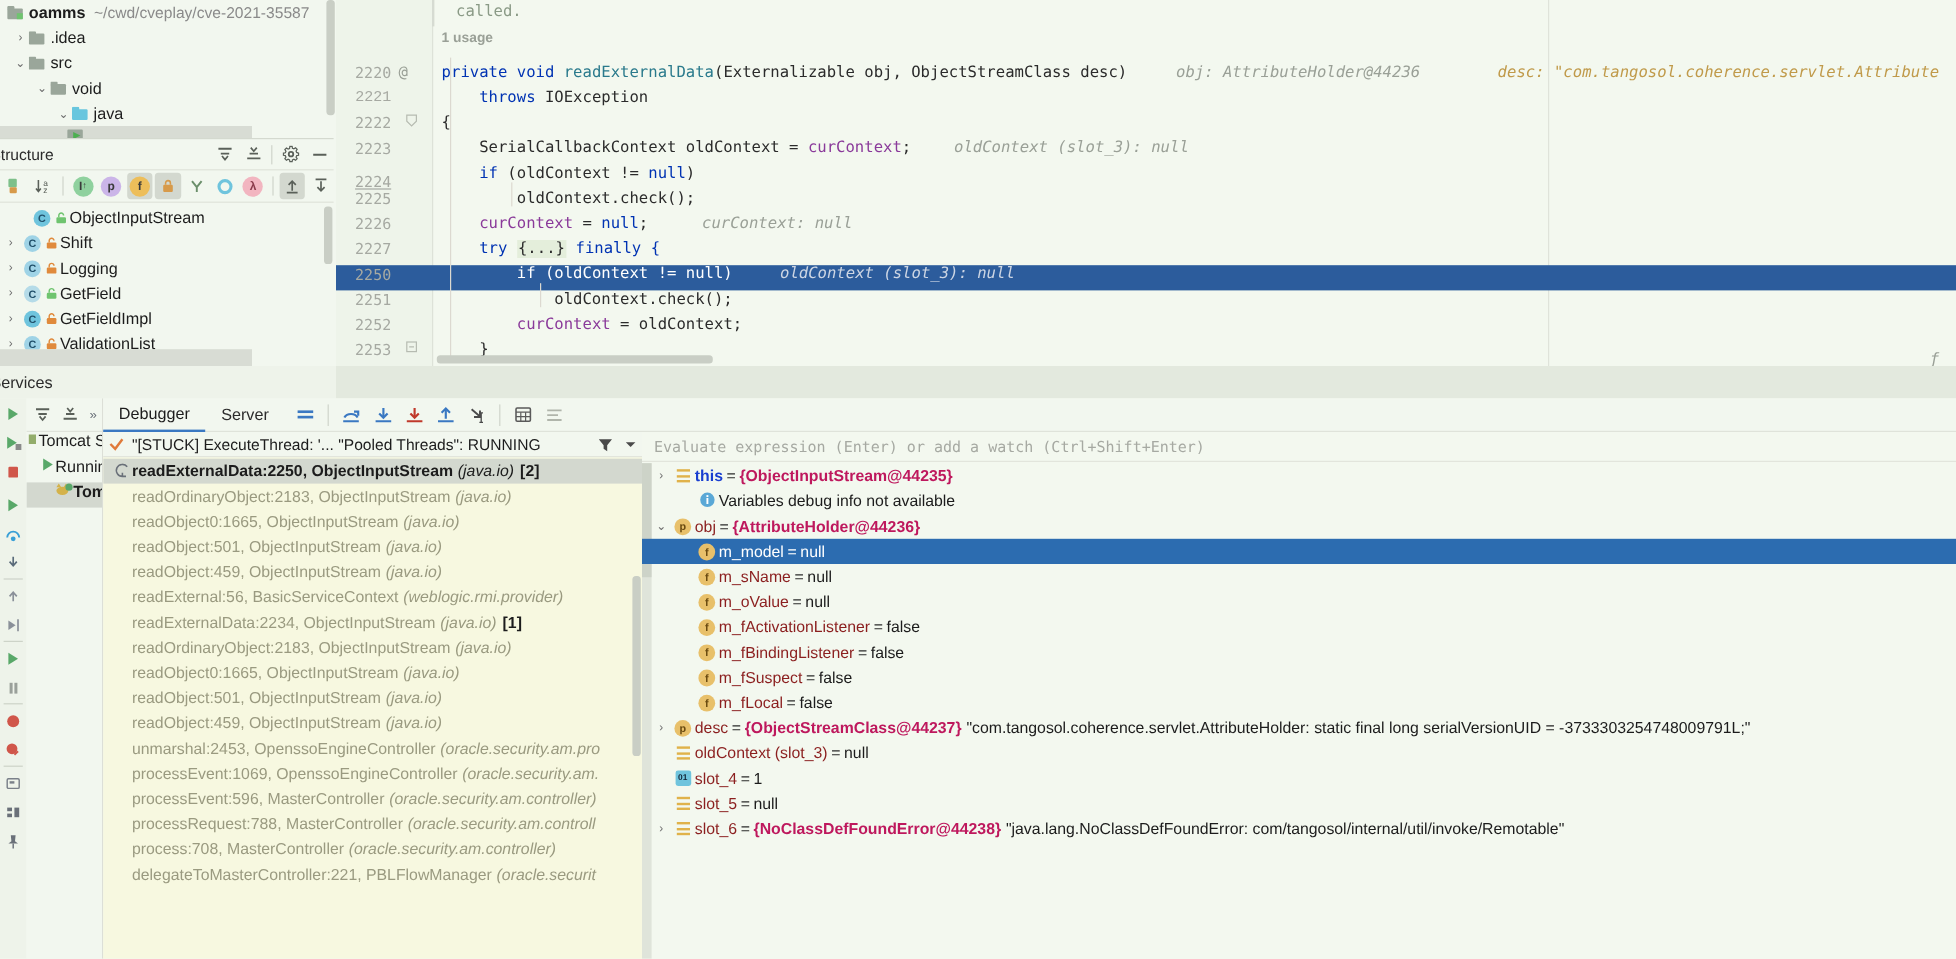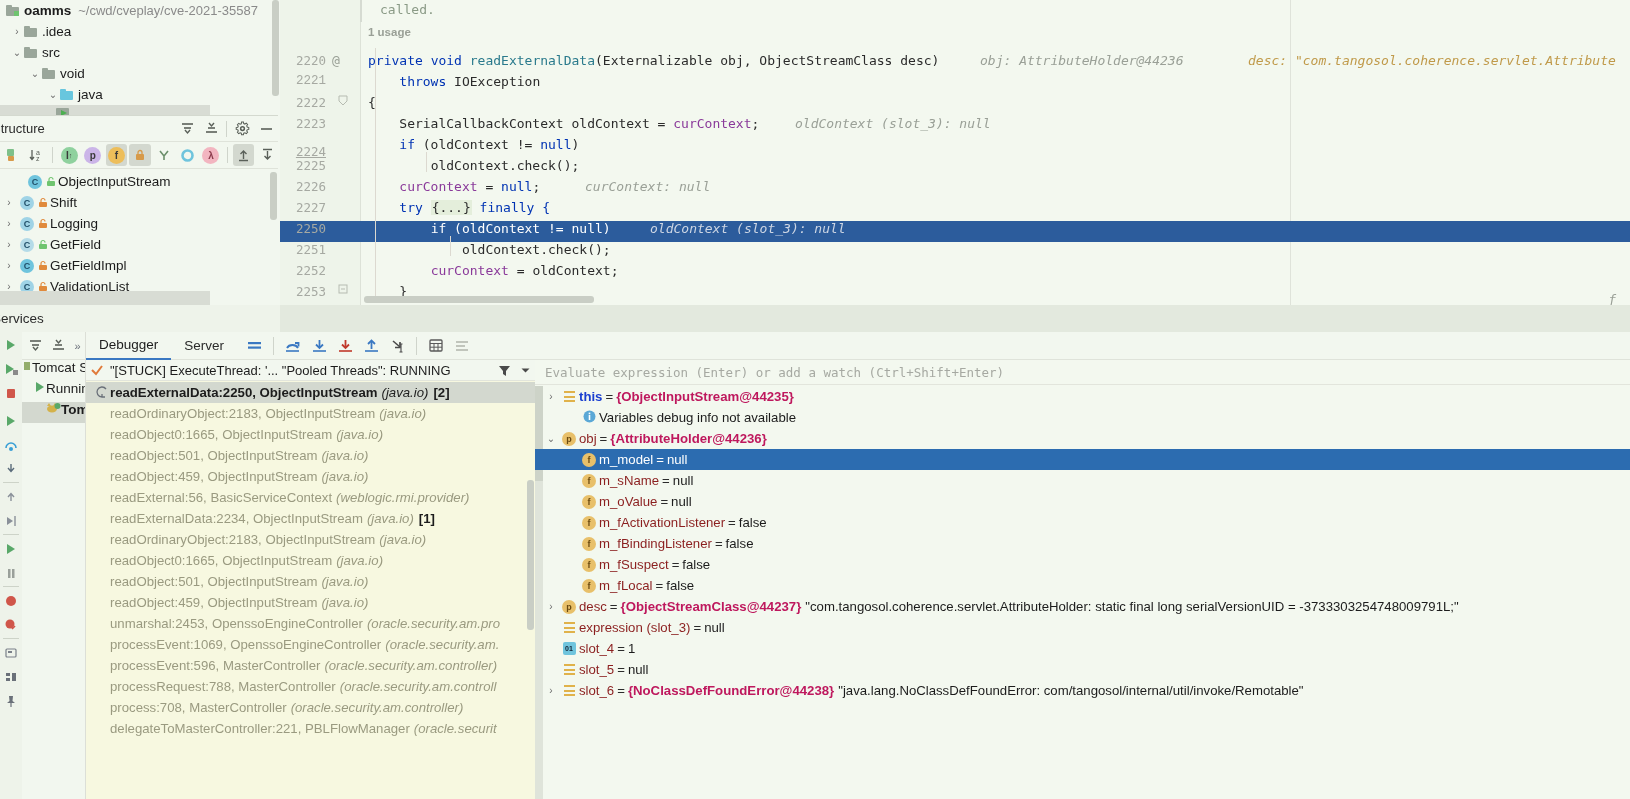--- a/index.html
+++ b/index.html
@@ -922,21 +922,21 @@
         </div>
         <div class="v-row" style="padding-left: 8px;">
           <span class="v-arrow"></span>
           <span class="v-ico">
             <span class="bars3">
               <i></i>
               <i></i>
               <i></i>
             </span>
           </span>
-          <span class="v-name">expression (slot_3)</span>
+          <span class="v-name">oldContext (slot_3)</span>
           <span class="v-eq">=</span>
           <span class="v-val">null</span>
         </div>
         <div class="v-row" style="padding-left: 8px;">
           <span class="v-arrow"></span>
           <span class="v-ico">
             <span class="icon-sq" style="background:#6fc4dd;color:#123;font-size:7px;">01</span>
           </span>
           <span class="v-name">slot_4</span>
           <span class="v-eq">=</span>

